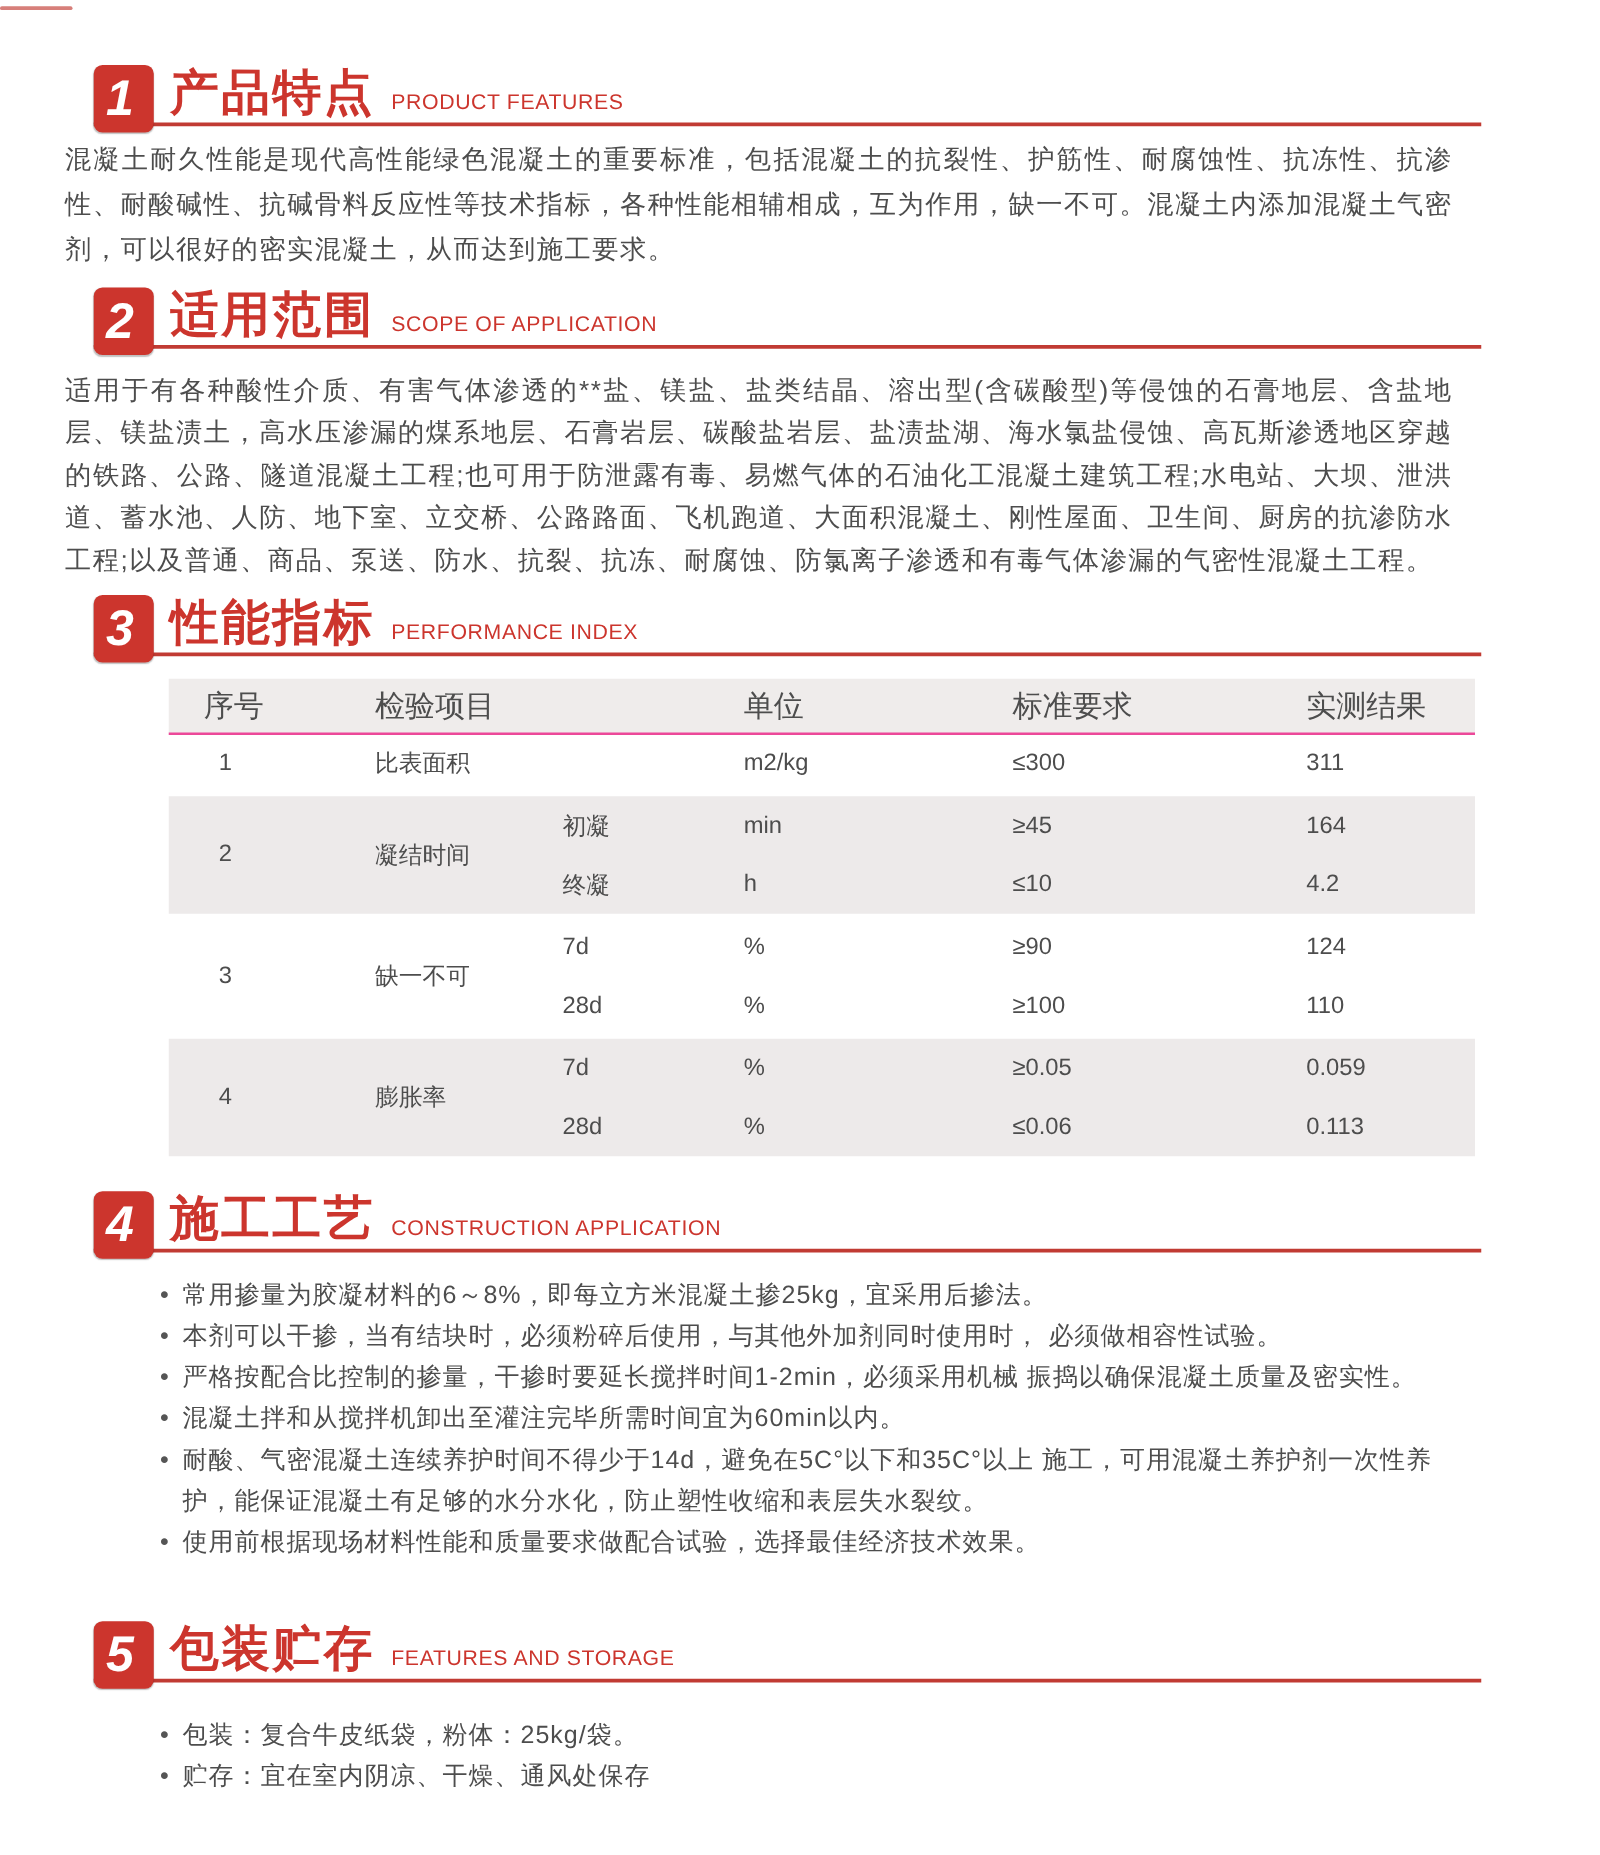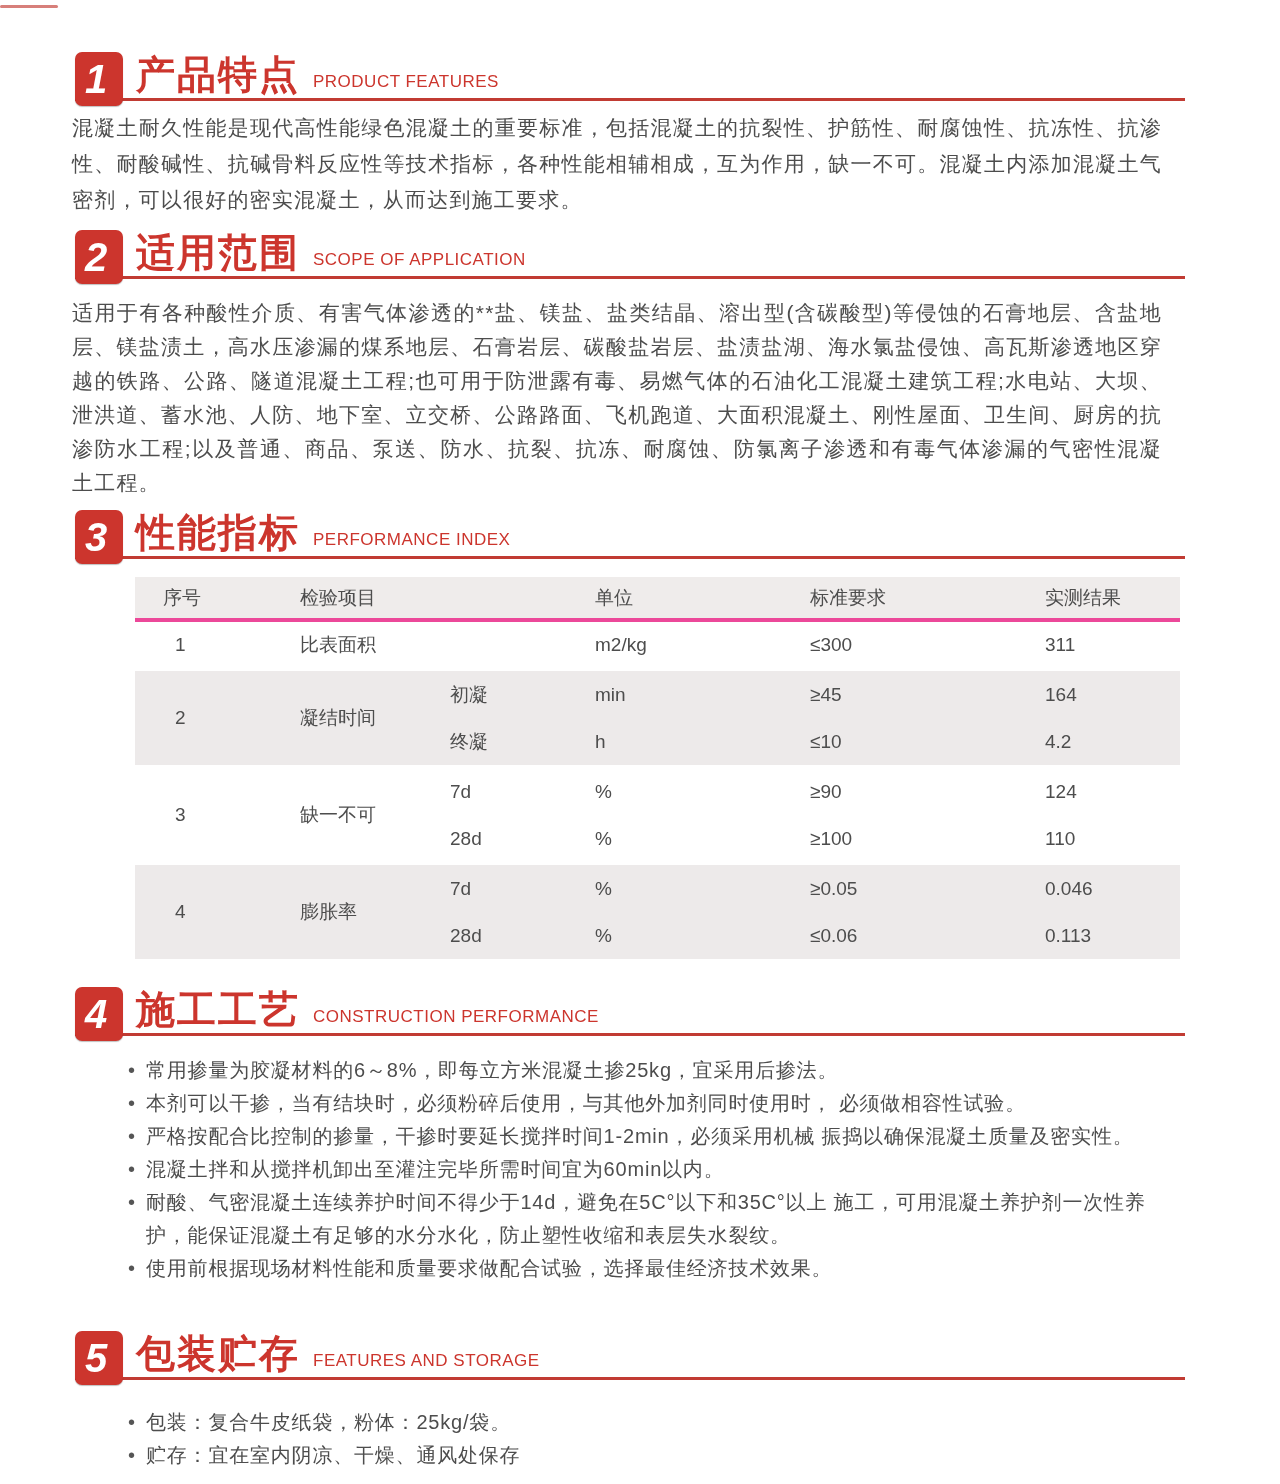--- a/index.html
+++ b/index.html
@@ -38,36 +38,36 @@
   .title-zh{
     font-size:39px;font-weight:bold;color:var(--red);
     line-height:1;letter-spacing:2px;padding-bottom:4px;white-space:nowrap;text-align:center;
   }
   .title-en{
     font-size:17px;font-weight:normal;color:var(--red);
     padding-bottom:6px;letter-spacing:.5px;white-space:nowrap;
   }
   
   .para{
-    margin:9px 118px 0 72px;
+    margin:9px 118px 0 52px;
     font-size:21px;line-height:36px;letter-spacing:1.2px;
     text-align:justify;color:var(--ink);
   }
   .para.tight{line-height:34px;}
   
   .bullets{list-style:none;margin:18px 110px 0 128px;}
   .bullets li{display:flex;align-items:flex-start;line-height:33px;font-size:20px;letter-spacing:.8px;}
   .bullets .dot{flex:0 0 18px;font-size:20px;color:#555;}
   .bullets .btext{flex:1;}
   
   .ptable{margin:18px 100px 0 135px;width:1045px;font-size:19px;}
   .t-header{
     display:grid;grid-template-columns:165px 150px 145px 215px 235px 1fr;
     align-items:center;height:45px;background:var(--headband);
-    border-bottom:4px solid #ec4899;font-size:19px;
+    border-bottom:2px solid #ec4899;font-size:24px;
   }
   .t-header .c1{padding-left:28px;}
   .t-group{display:grid;grid-template-columns:165px 150px 1fr;align-items:center;}
   .t-group + .t-group{margin-top:3px;}
   .t-group.gray{background:var(--band);}
   .t-group .g-no{padding-left:40px;}
   .g-sub{
     display:grid;grid-template-columns:145px 215px 235px 1fr;
     align-items:center;height:47px;
   }
@@ -174,38 +174,38 @@
     </div>
 
     <div class="t-group gray">
       <div class="g-no">4</div>
       <div class="g-item">膨胀率</div>
       <div class="g-rows">
         <div class="g-sub">
           <div>7d</div>
           <div>%</div>
           <div>≥0.05</div>
-          <div>0.046</div>
+          <div>0.059</div>
         </div>
         <div class="g-sub">
           <div>28d</div>
           <div>%</div>
           <div>≤0.06</div>
           <div>0.113</div>
         </div>
       </div>
     </div>
   </div>
 </section>
 
 <section id="sec4">
   <div class="sec-header">
     <div class="badge">4</div>
     <div class="title-zh">施工工艺</div>
-    <div class="title-en">CONSTRUCTION PERFORMANCE</div>
+    <div class="title-en">CONSTRUCTION APPLICATION</div>
   </div>
   <ul class="bullets">
     <li>
         <span class="dot">•</span>
         <span class="btext">常用掺量为胶凝材料的6～8%，即每立方米混凝土掺25kg，宜采用后掺法。</span>
       </li>
     <li>
         <span class="dot">•</span>
         <span class="btext">本剂可以干掺，当有结块时，必须粉碎后使用，与其他外加剂同时使用时， 必须做相容性试验。</span>
       </li>

